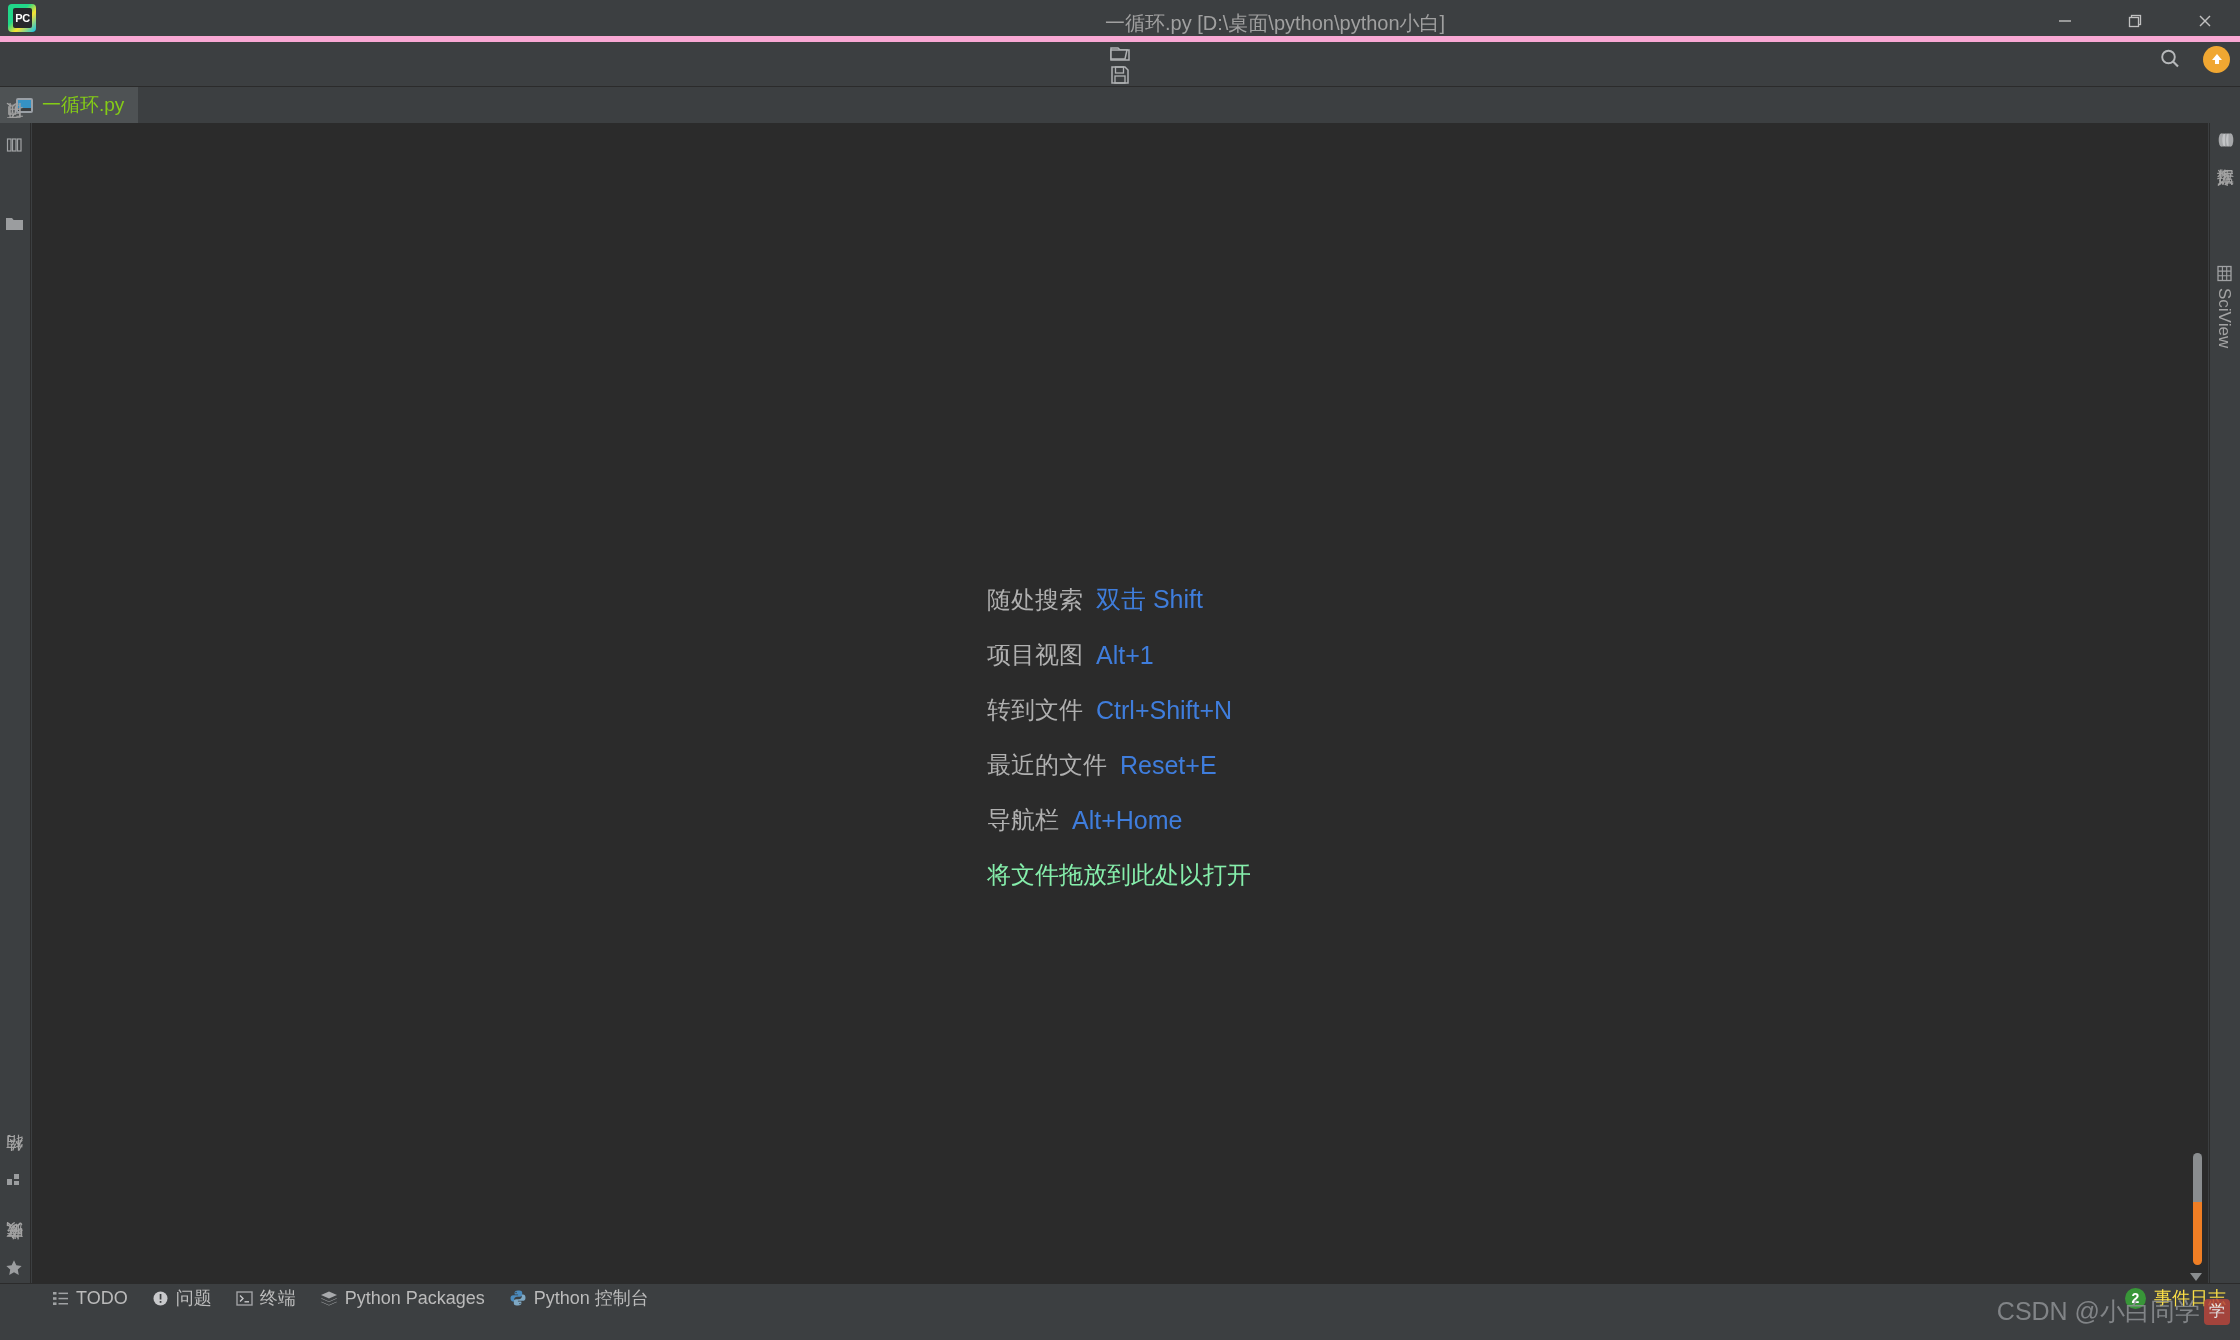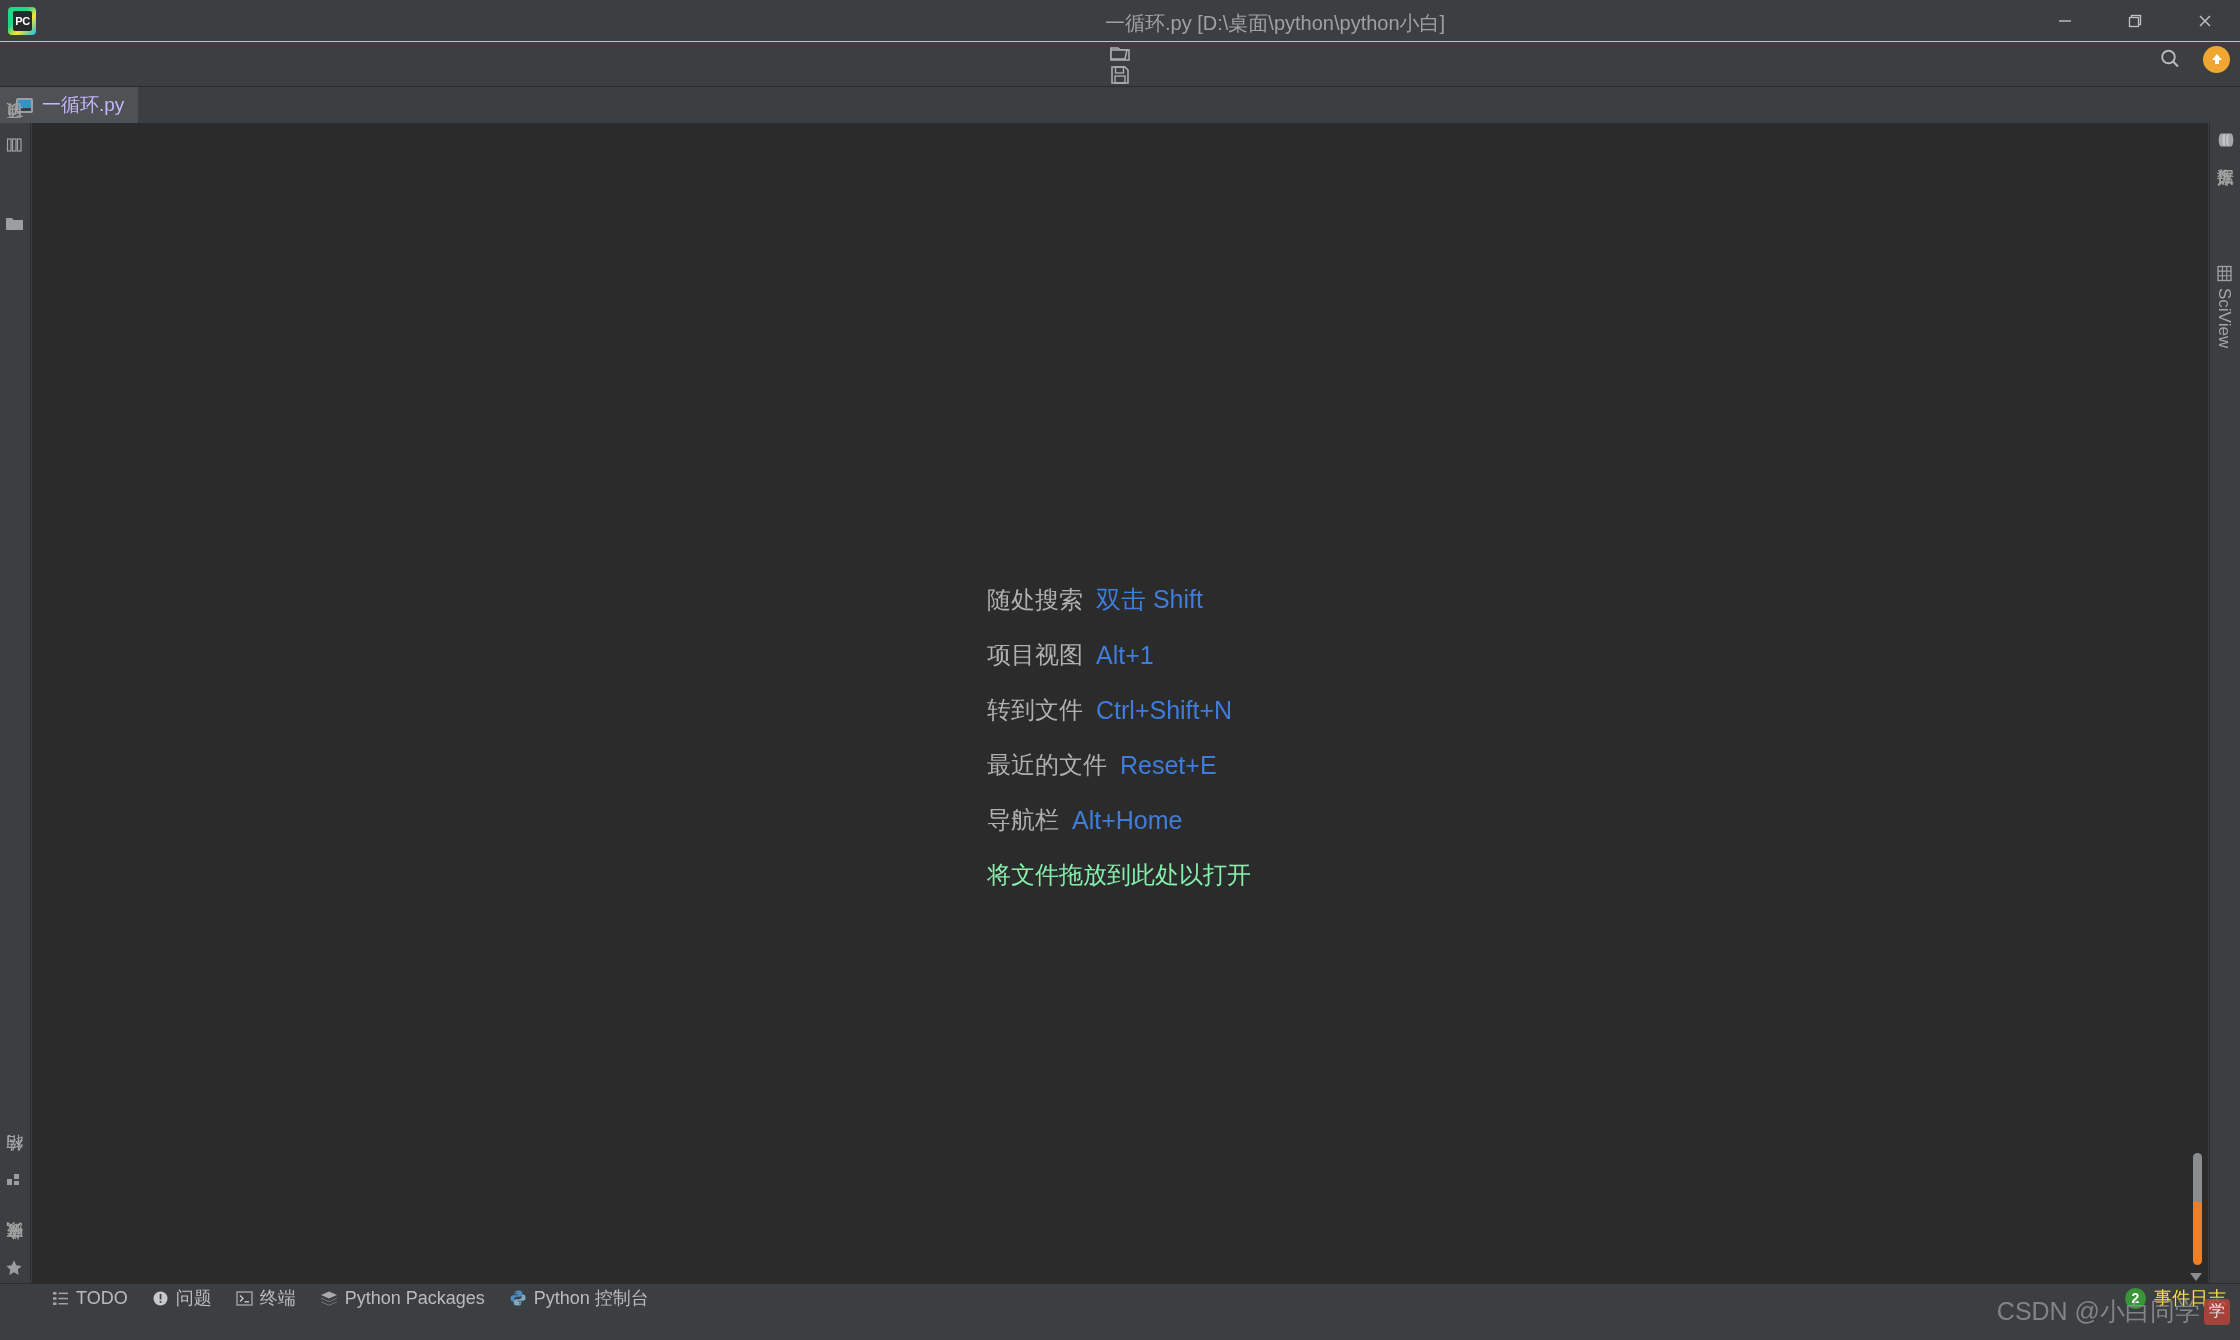--- a/index.html
+++ b/index.html
@@ -9,21 +9,21 @@
     font-family: "Liberation Sans", "DejaVu Sans", sans-serif;
     overflow: hidden;
     -webkit-font-smoothing: antialiased;
   }
   #app { position: relative; width: 2240px; height: 1340px; background: #3c3f41; }
 
   
   .titlebar {
     position: absolute; top: 0; left: 0; width: 2240px; height: 42px;
     background: #3c3f41; display: flex; align-items: center;
-    border-bottom: 1px solid #f9a8d4;
+    border-bottom: 6px solid #f9a8d4;
     text-decoration: underline;
   }
   .pc-logo {
     width: 28px; height: 28px; margin-left: 8px; margin-right: 10px;
     border-radius: 4px; position: relative; flex: 0 0 auto;
     background: linear-gradient(135deg, #21d789 0%, #21d789 38%, #f9e231 62%, #07c3f2 100%);
   }
   .pc-logo .inner {
     position: absolute; left: 5px; top: 4px; width: 19px; height: 20px;
     background: #27282c; border-radius: 2px;
@@ -78,21 +78,21 @@
 
   
   .tabrow {
     position: absolute; top: 87px; left: 0; width: 2240px; height: 36px;
     background: #3c3f41; display: flex; align-items: center;
   }
   .tab {
     display: flex; align-items: center; height: 36px; padding: 0 14px 0 16px;
     background: #4e5254; gap: 9px;
   }
-  .tab .tab-label { color: #c4b5fd; font-size: 19px; white-space: nowrap; }
+  .tab .tab-label { color: #84cc16; font-size: 19px; white-space: nowrap; }
   .file-icon {
     width: 17px; height: 15px; border: 2px solid #9aa0a6; border-radius: 2px;
     background: #3592c4; box-shadow: inset 0 -3px 0 #3c3f41;
   }
 
   
   .stripe-left {
     position: absolute; top: 123px; left: 0; width: 31px; bottom: 57px;
     background: #3c3f41; border-right: 1px solid #2b2b2b;
   }

